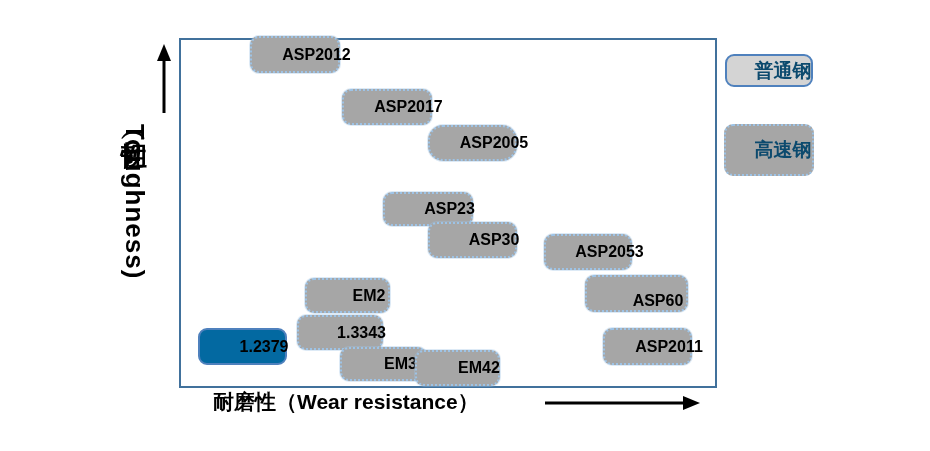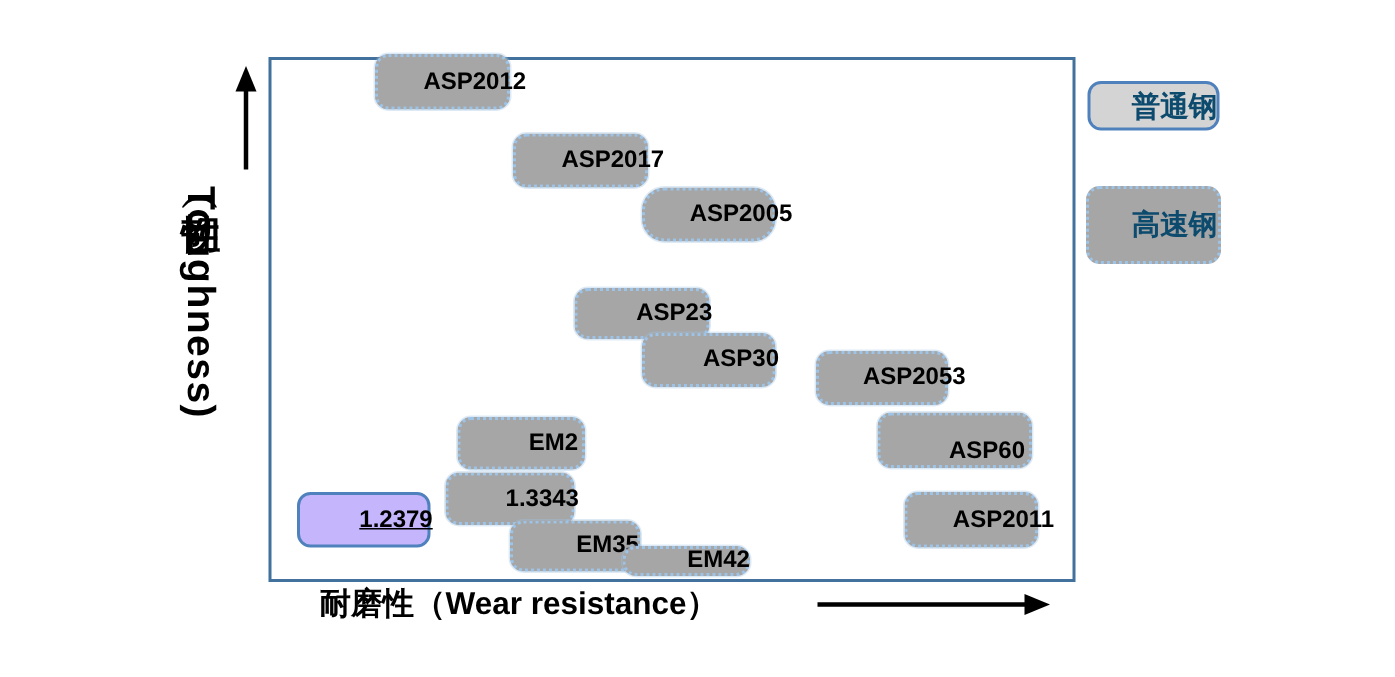--- a/index.html
+++ b/index.html
@@ -25,21 +25,21 @@
   .steel-box{
     position:absolute;box-sizing:border-box;border-radius:9px;
     display:flex;align-items:center;justify-content:center;
     font-size:16px;font-weight:bold;color:#000;white-space:nowrap;padding-left:43px;
   }
   .steel-box.hss{
     background:#a6a6a6;border:2px dotted #9dc3e6;
     box-shadow:0 0 0 1px rgba(157,195,230,.35);
   }
   .steel-box.ordinary{
-    background:#c4b5fd;border:2px solid #4f81bd;text-decoration:underline;
+    background:#0369a1;border:2px solid #4f81bd;
   }
   .legend-box{
     position:absolute;box-sizing:border-box;border-radius:9px;
     display:flex;align-items:center;justify-content:center;
     font-size:19px;font-weight:bold;color:#0c4a6e;white-space:nowrap;padding-left:28px;
   }
   .legend-box.ordinary{background:#d4d4d4;border:2px solid #4f81bd;}
   .legend-box.hss{background:#a6a6a6;border:2px dotted #9dc3e6;}
 </style>
 </head>
@@ -94,21 +94,21 @@
       </div>
       <div class="steel-box ordinary" style="left: 198px; top: 328px; width: 89px; height: 37px;">
         <span>1.2379</span>
       </div>
       <div class="steel-box hss" style="left: 603px; top: 328px; width: 89px; height: 37px;">
         <span>ASP2011</span>
       </div>
       <div class="steel-box hss" style="left: 340px; top: 347px; width: 87px; height: 34px;">
         <span>EM35</span>
       </div>
-      <div class="steel-box hss" style="left: 415px; top: 364px; width: 85px; height: 20px;">
+      <div class="steel-box hss" style="left: 415px; top: 350px; width: 85px; height: 36px;">
         <span>EM42</span>
       </div>
     </div>
 
   <div class="legend-box ordinary" style="left:725px;top:54px;width:88px;height:33px;">
     <span>普通钢</span>
   </div>
 
   <div class="legend-box hss" style="left:724px;top:124px;width:90px;height:52px;">
     <span>高速钢</span>

